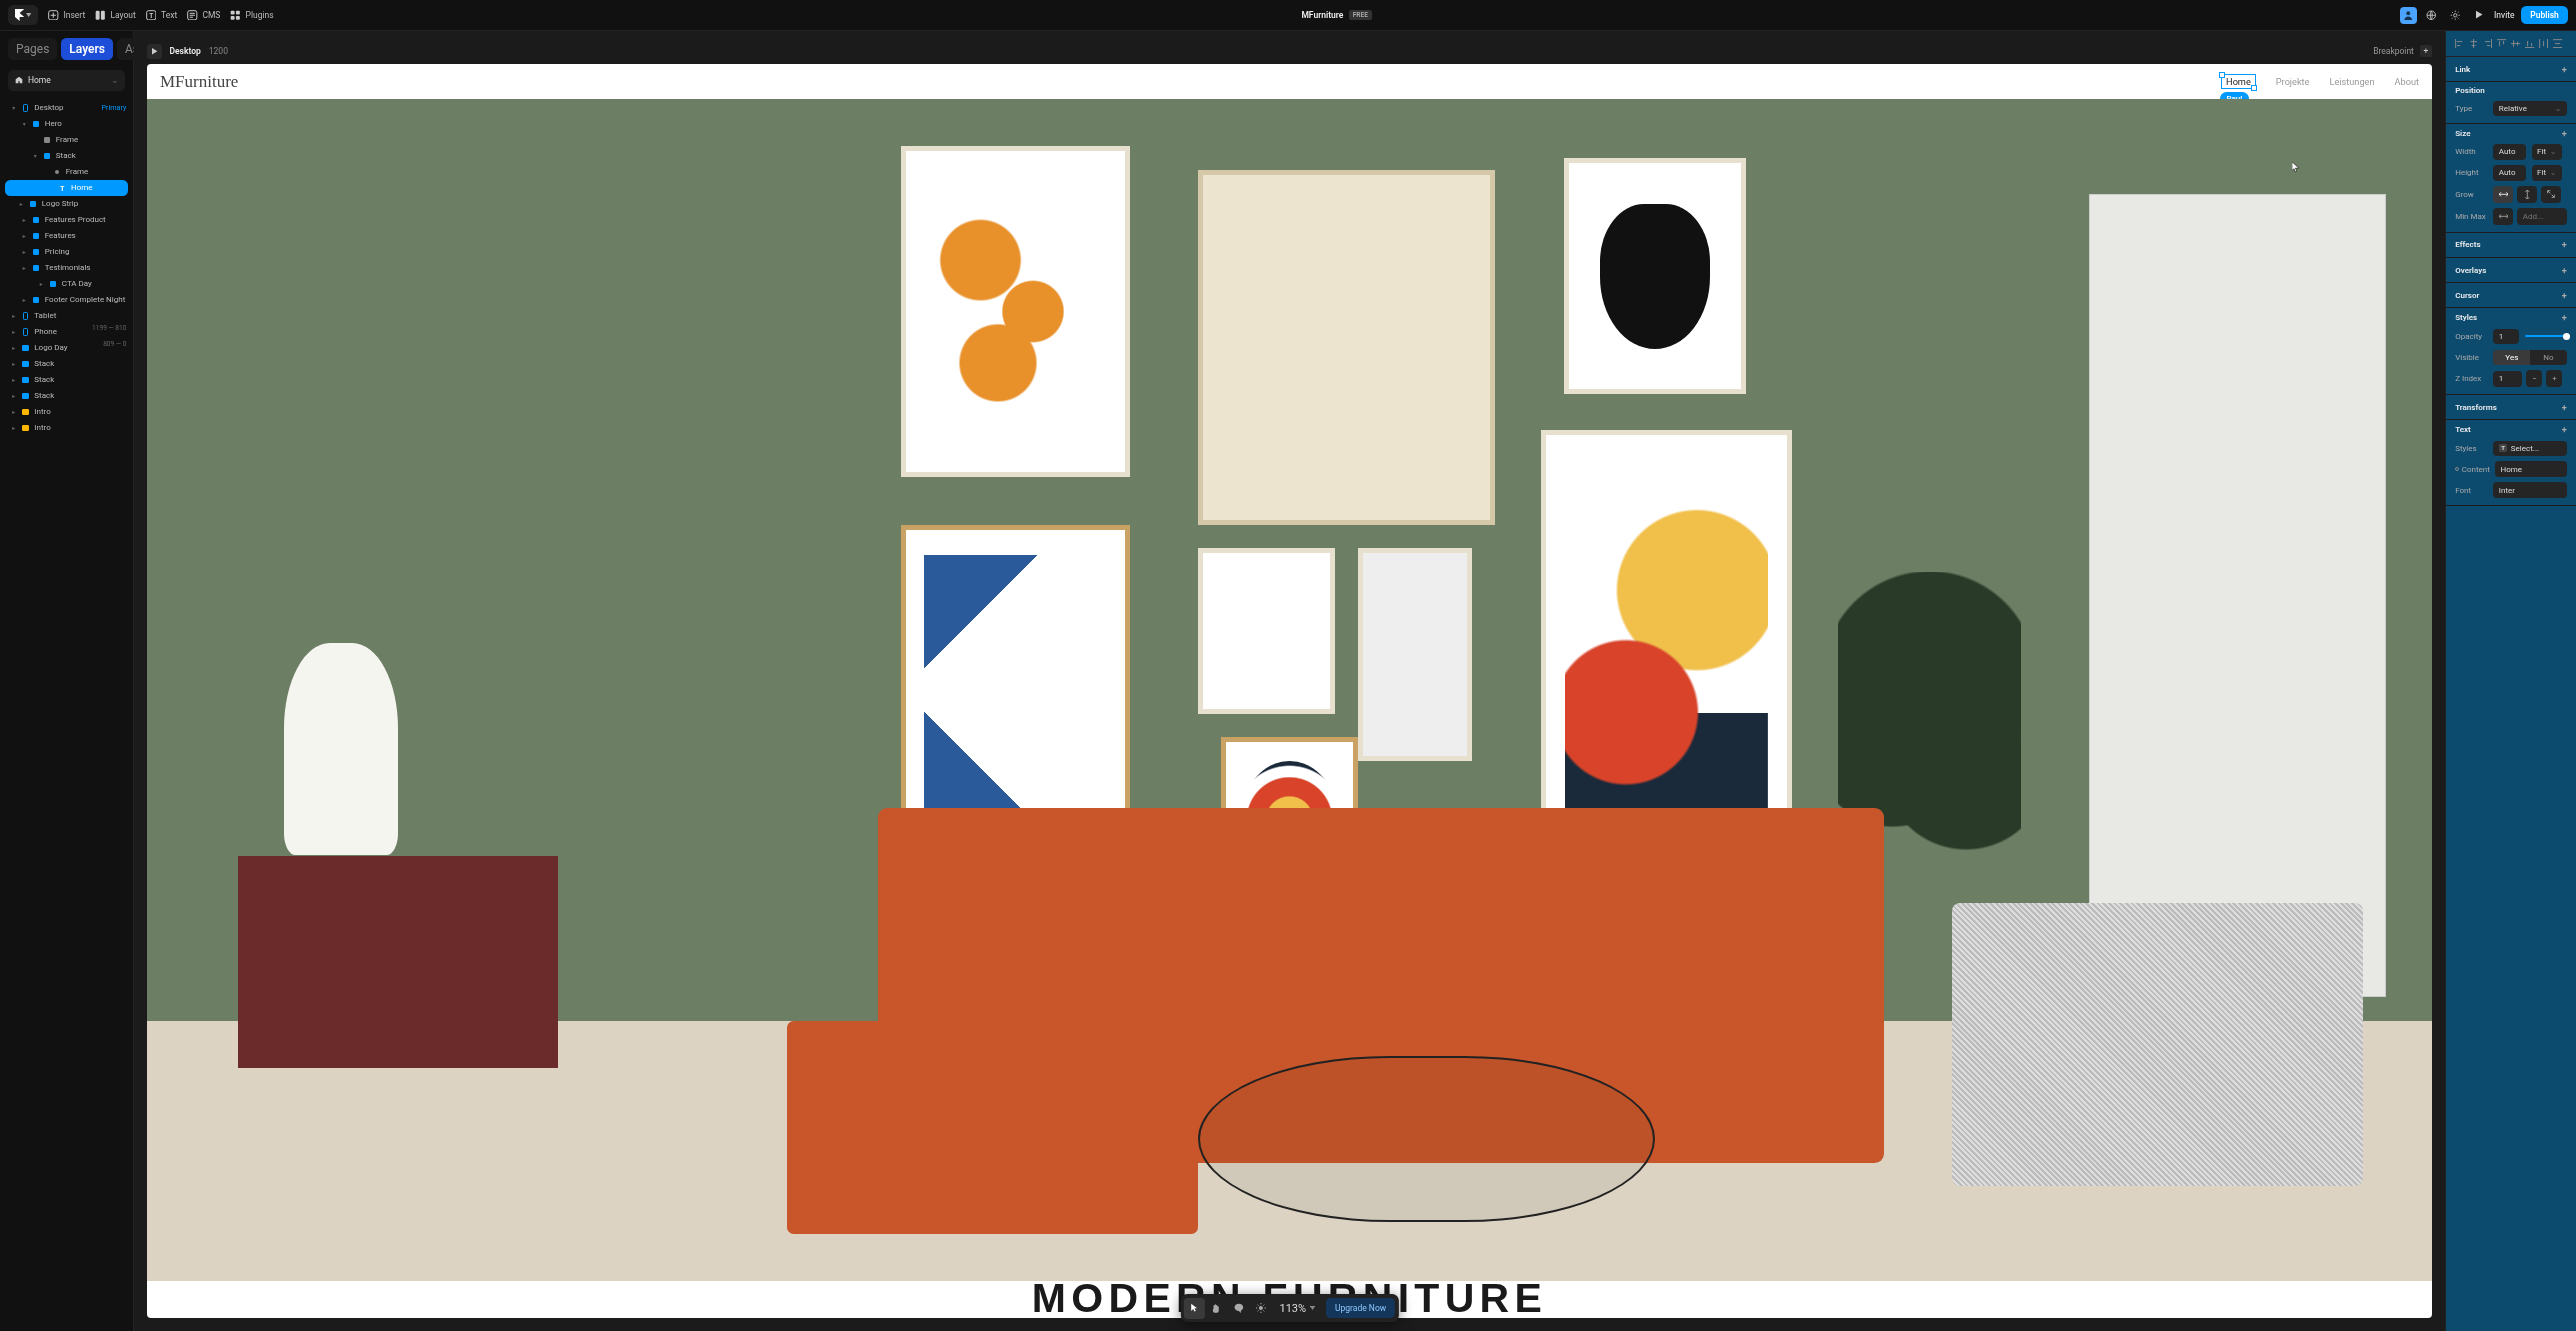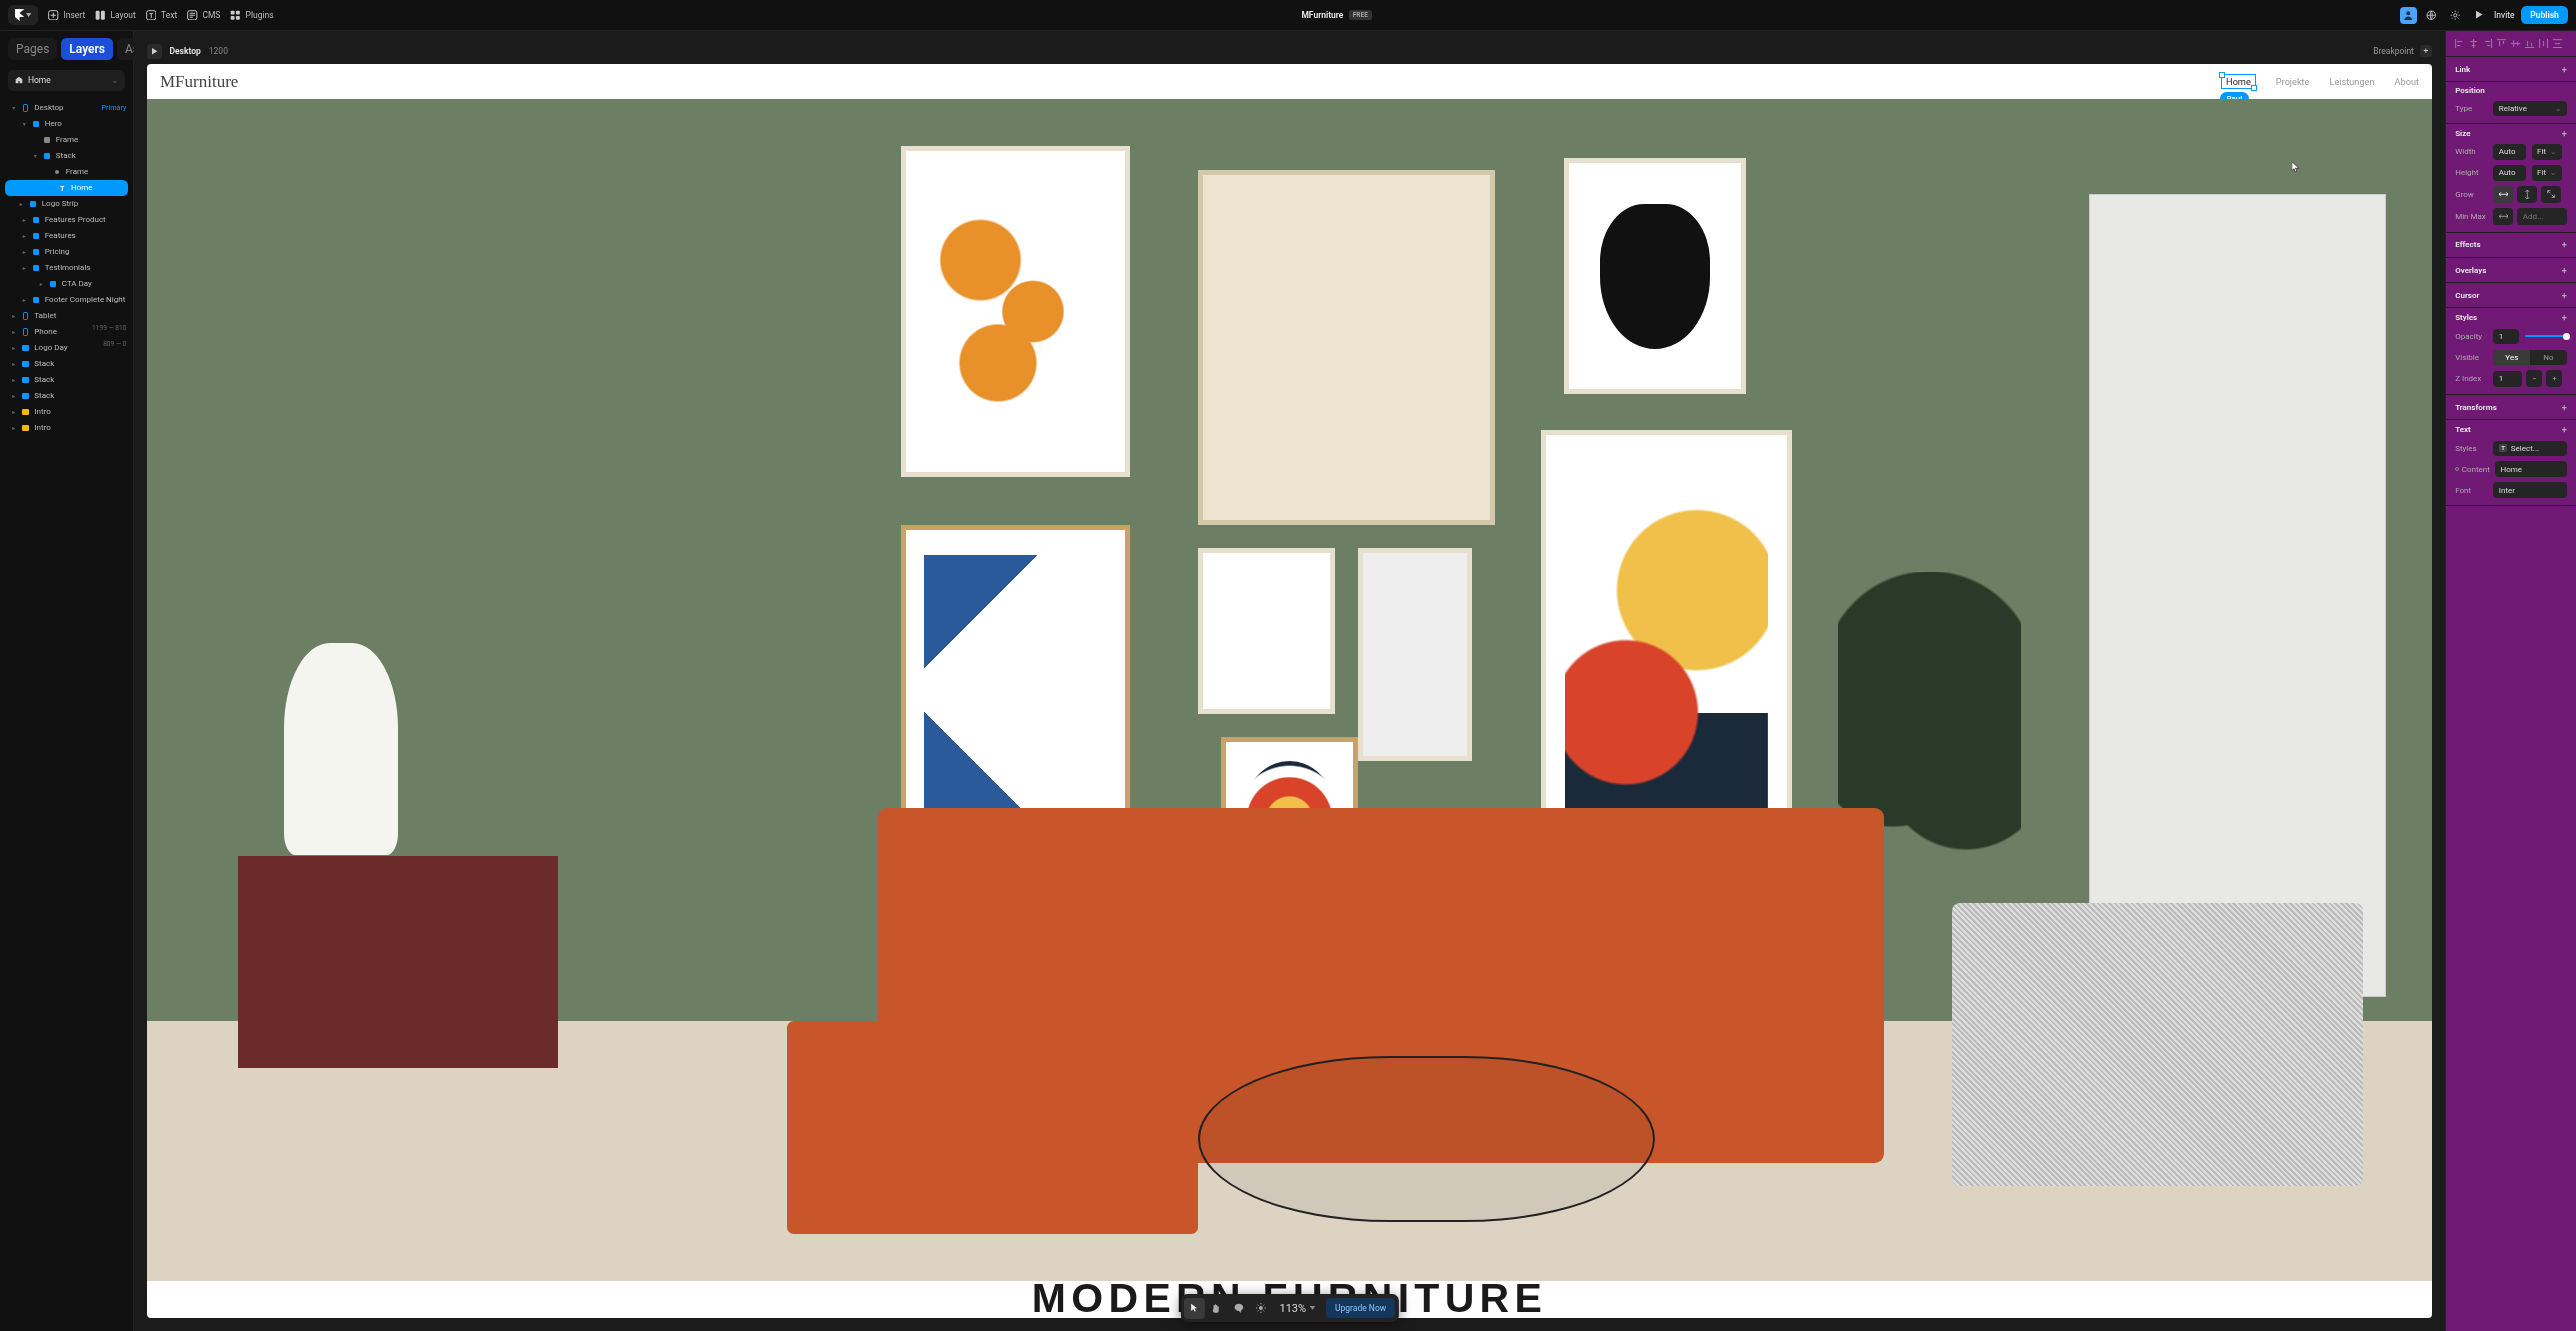--- a/index.html
+++ b/index.html
@@ -18,21 +18,21 @@
 .topbar-right { display: flex; align-items: center; gap: 6.6px; }
 .topbar-right .avatar { width: 17px; height: 17px; border-radius: 4px; background: #4aa3ff; display:flex; align-items:center; justify-content:center; }
 .topbar-right .iconbtn { width: 17px; height: 17px; border-radius: 4px; display:flex; align-items:center; justify-content:center; color:#ccc; cursor:pointer; }
 .topbar-right .invite { color:#eee; font-size:8.5px; cursor:pointer; }
 .topbar-right .publish { background:#0099ff; color:#fff; padding:4px 9.2px; border-radius:5.3px; font-weight:600; font-size:8.5px; cursor:pointer; }
 
 
 .main { display:flex; height: calc(100% - 31px); }
 .left-panel { width: 134px; background:#111; border-right:0.7px solid #222; display:flex; flex-direction:column; }
 .center { flex:1; background:#1b1b1b; position:relative; overflow:hidden; }
-.right-panel { width:131px; background:#701a75; border-left:0.7px solid #222; overflow-y:auto; padding-bottom:13px; }
+.right-panel { width:131px; background:#0c4a6e; border-left:0.7px solid #222; overflow-y:auto; padding-bottom:13px; }
 
 
 .lp-tabs { display:flex; gap:4px; padding:6.6px 8px; }
 .lp-tab { flex:0 0 auto; padding:4px 8px; border-radius:5.3px; color:#888; cursor:pointer; font-size:12px; background:#1a1a1a; }
 .lp-tab.active { background:#1d4ed8; color:#fff; font-weight:600; }
 .lp-page { margin:4px 8px 6.6px; background:#1e1e1e; border-radius:5.3px; padding:5.3px 6.6px; display:flex; align-items:center; gap:5.3px; color:#ddd; cursor:pointer; font-size:8.5px; }
 .lp-page .chev { margin-left:auto; color:#666; }
 .tree { flex:1; overflow-y:auto; padding:2.6px 0 13px; }
 .tree-row { display:flex; align-items:center; gap:4px; height:16px; padding-right:6.6px; cursor:pointer; color:#bbb; font-size:8px; white-space:nowrap; }
 .tree-row.sel { background:#0099ff; color:#fff; border-radius:5.3px; margin:0 5.3px; }

